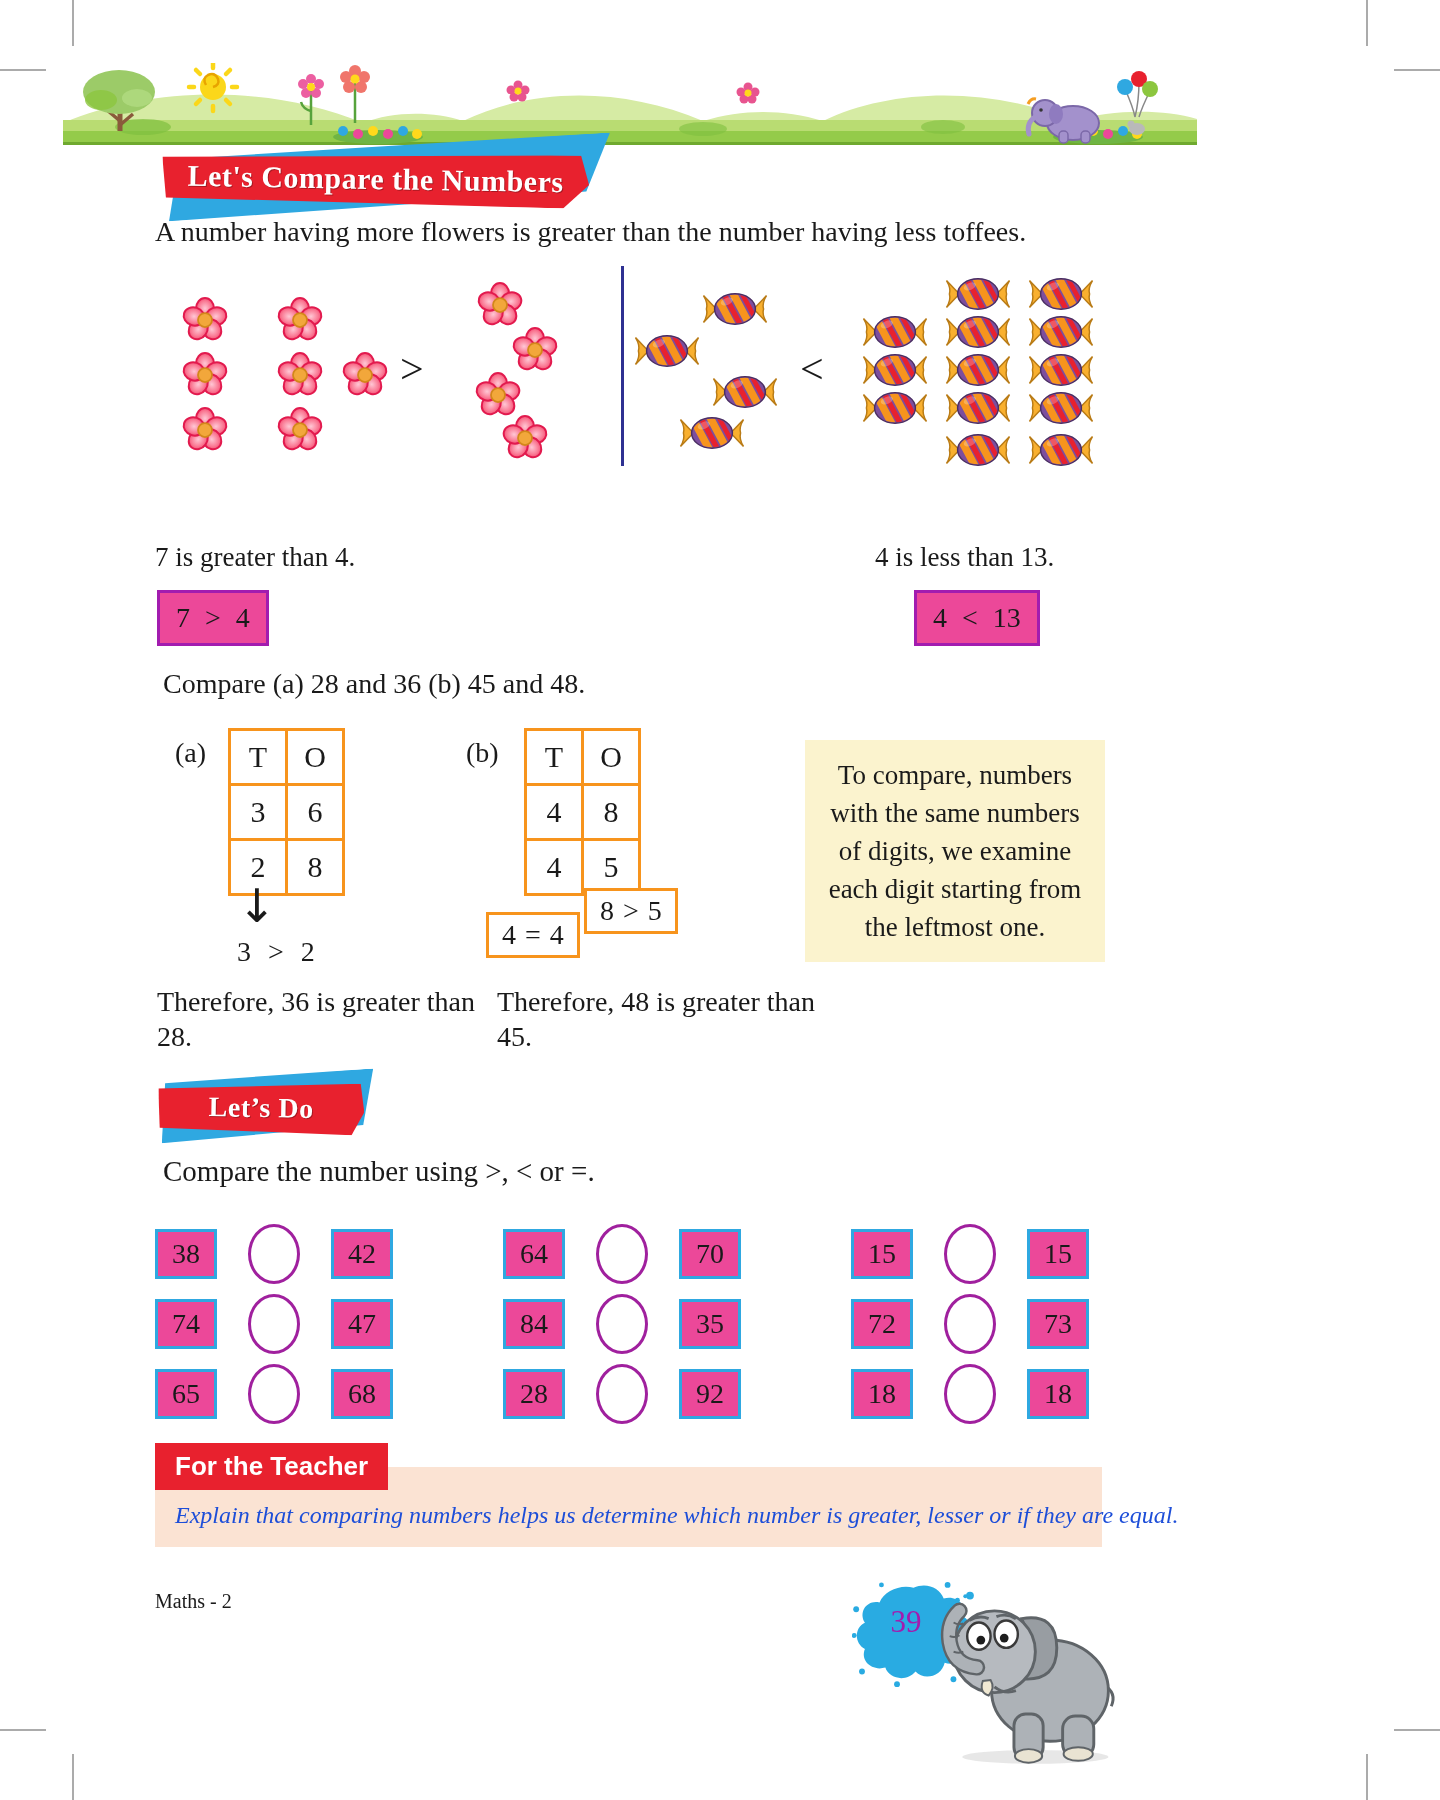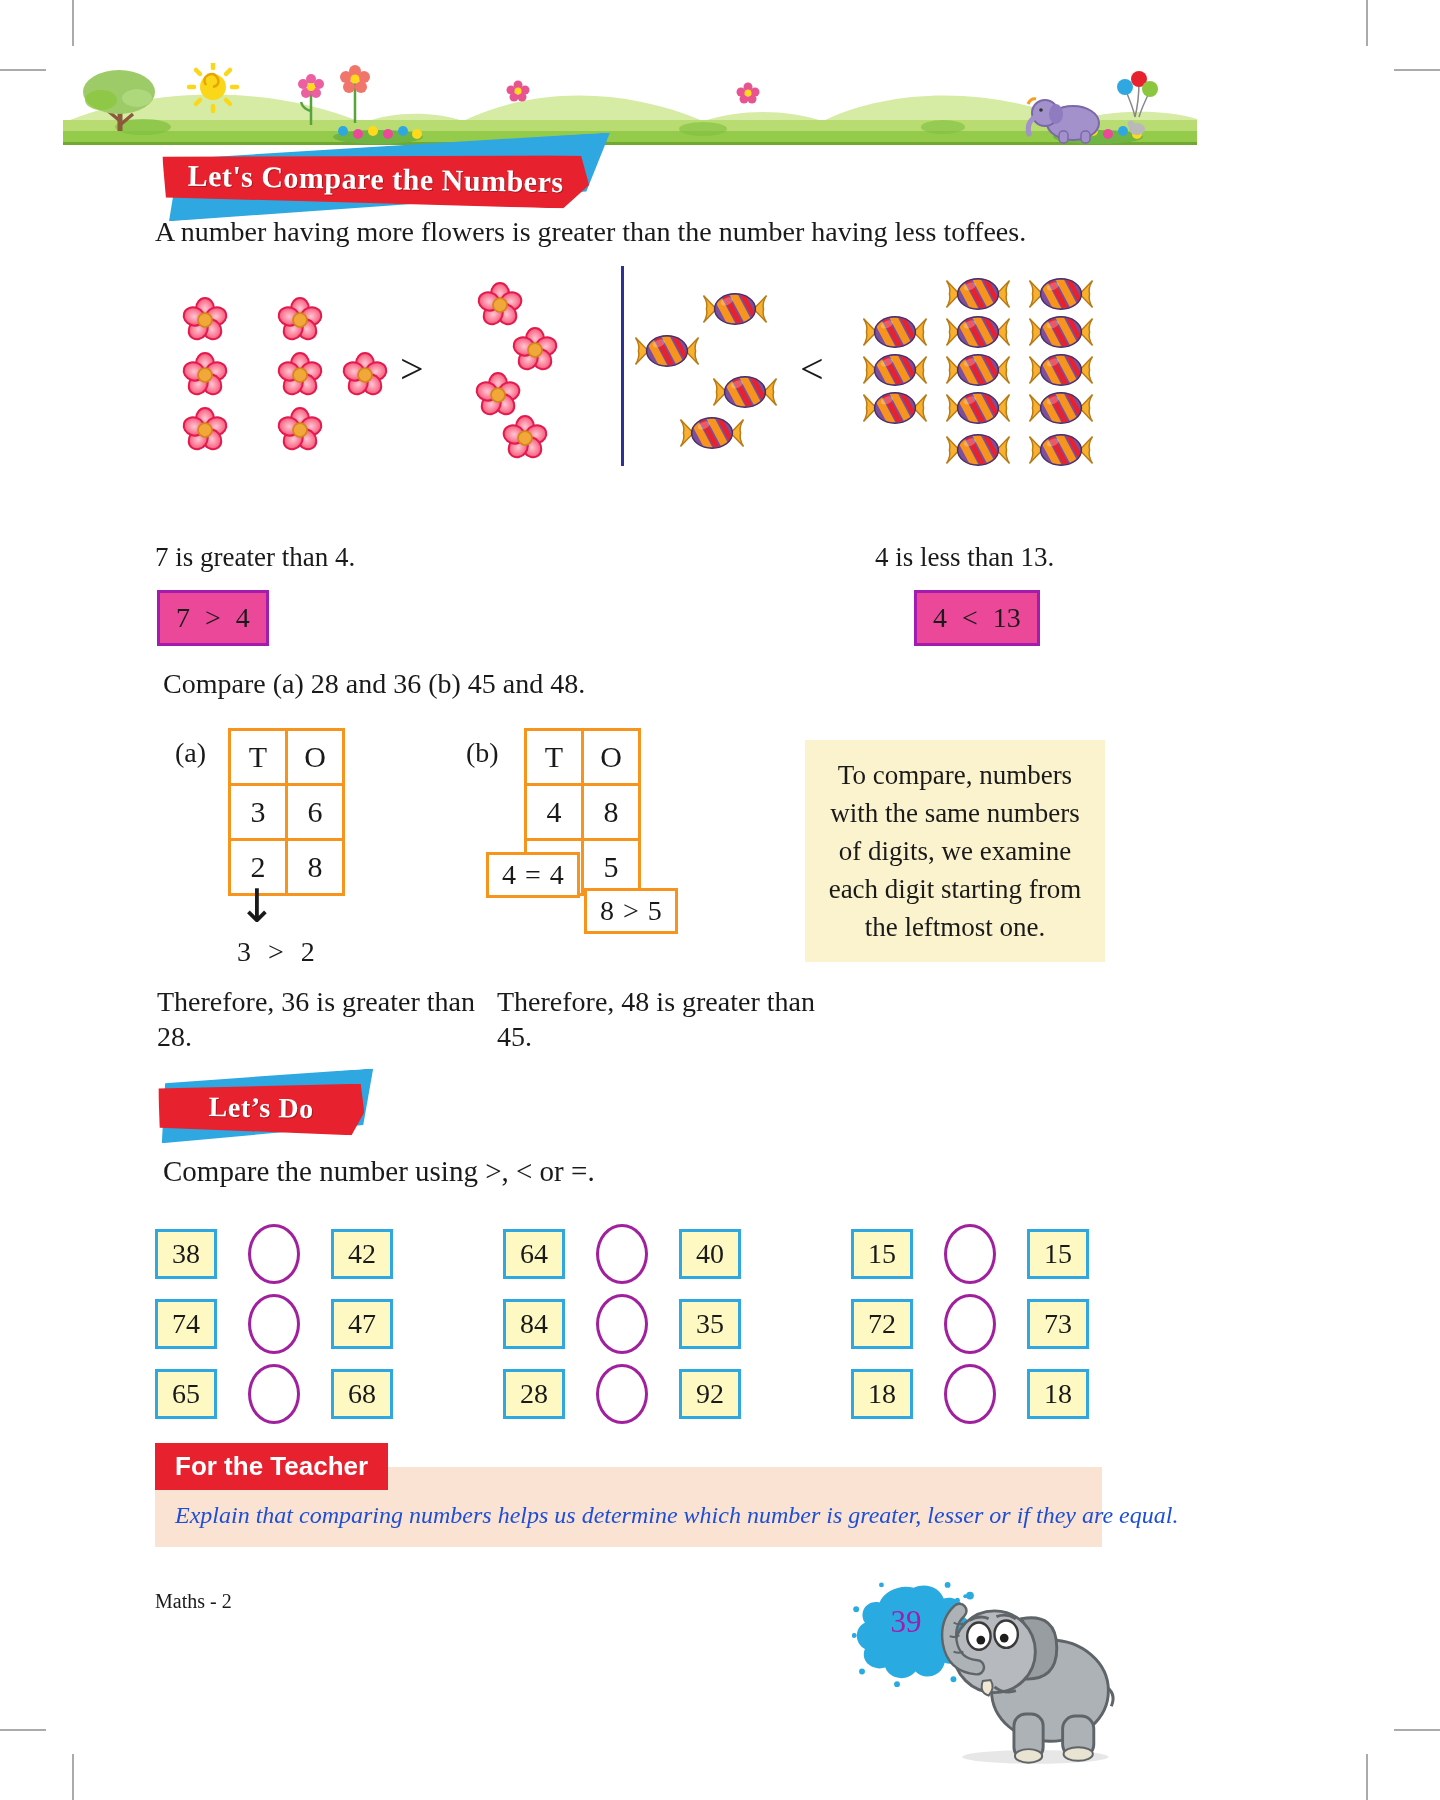--- a/index.html
+++ b/index.html
@@ -44,21 +44,21 @@
 
   .note-box{position:absolute;left:805px;top:740px;width:300px;box-sizing:border-box;
             background:#FBF3CE;padding:16px 12px;text-align:center;font-size:27px;line-height:38px;
             white-space:normal;}
 
   .instruction{font-size:29px;}
   .ex-grid{position:absolute;left:155px;top:1228px;display:grid;
            grid-template-columns:238px 238px 238px;column-gap:110px;row-gap:18px;}
   .ex{display:flex;align-items:center;justify-content:space-between;width:238px;height:52px;}
   .nbox{width:56px;height:44px;border:3px solid #2FA8E1;display:flex;align-items:center;
-        justify-content:center;font-size:28px;background:#fef9c3;}
+        justify-content:center;font-size:28px;background:#ec4899;}
   .ecirc{width:46px;height:54px;border:3px solid #A0209E;border-radius:50%;background:#fff;}
 
   .teacher-banner{position:absolute;left:155px;top:1443px;background:#E8212E;color:#fff;
                   font-family:"Liberation Sans",sans-serif;font-weight:bold;font-size:26px;
                   padding:8px 20px;z-index:2;white-space:nowrap;}
   .teacher-bg{position:absolute;left:155px;top:1467px;width:947px;height:80px;background:#FBE3D3;z-index:1;}
   .teacher-note{position:absolute;left:175px;top:1502px;z-index:3;font-style:italic;font-size:24px;
                 color:#1d4ed8;white-space:nowrap;}
 
   .book-title{font-size:20px;}
@@ -367,21 +367,21 @@
     <tr>
       <td>4</td>
       <td>8</td>
     </tr>
     <tr>
       <td>4</td>
       <td>5</td>
     </tr>
   </tbody>
     </table>
-  <div class="rbox" style="left:486px;top:852px;">4 = 4</div>
+  <div class="rbox" style="left:486px;top:912px;">4 = 4</div>
   <div class="rbox" style="left:584px;top:888px;">8 &gt; 5</div>
   <div class="conclusion" style="left:497px;top:984px;">Therefore, 48 is greater than 45.</div>
 
   <div class="note-box">To compare, numbers with the same numbers of digits, we examine each digit starting from the leftmost one.</div>
 
   <div class="ribbon" style="left:156px;top:1078px;width:215px;height:60px;">
     <div class="rb-blue"></div>
     <div class="rb-red">
       <span style="font-size:28px;">Let’s Do</span>
     </div>
@@ -391,21 +391,21 @@
 
   <div class="ex-grid">
     <div class="ex">
       <div class="nbox">38</div>
       <div class="ecirc"></div>
       <div class="nbox">42</div>
     </div>
     <div class="ex">
       <div class="nbox">64</div>
       <div class="ecirc"></div>
-      <div class="nbox">40</div>
+      <div class="nbox">70</div>
     </div>
     <div class="ex">
       <div class="nbox">15</div>
       <div class="ecirc"></div>
       <div class="nbox">15</div>
     </div>
     <div class="ex">
       <div class="nbox">74</div>
       <div class="ecirc"></div>
       <div class="nbox">47</div>

